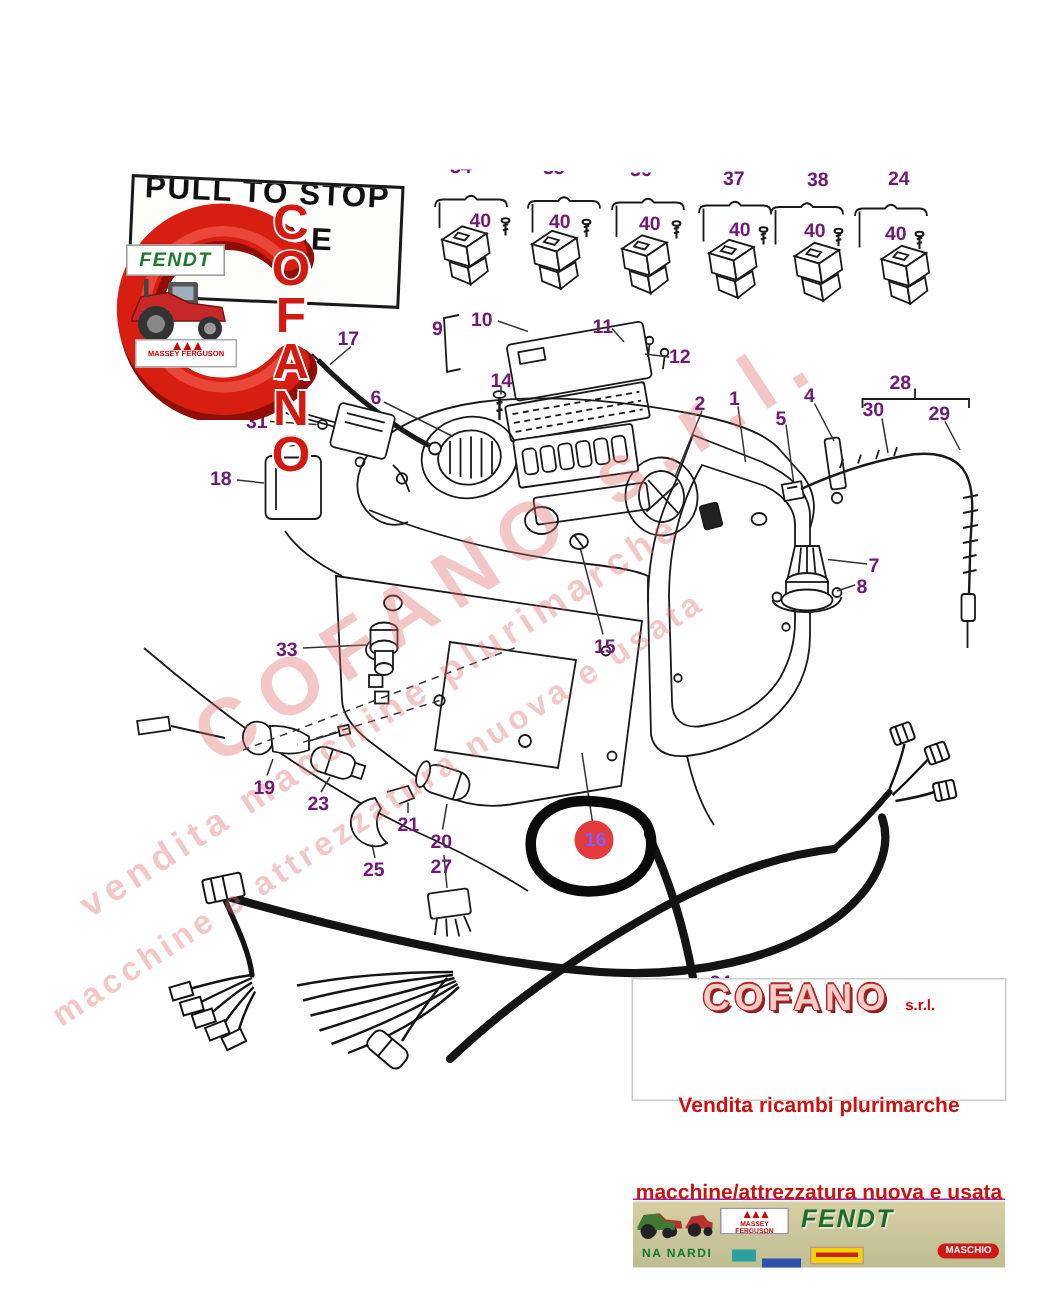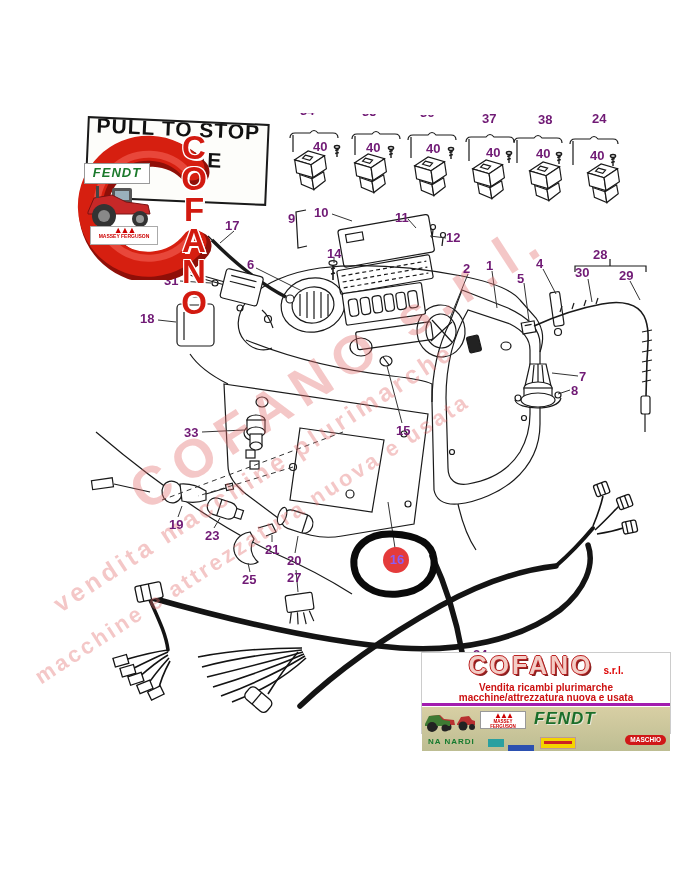--- a/index.html
+++ b/index.html
@@ -33,22 +33,22 @@
   #cofvert div{font-size:33px;font-weight:900;color:#d21a10;line-height:31px;
      text-shadow:2px 2px 0 #fff,-1px -1px 0 #fff,1px -1px 0 #fff,-1px 1px 0 #fff;}
   #hl16{position:absolute;left:385px;top:552px;width:24px;z-index:45;text-align:center;
         font-size:13px;font-weight:900;color:#8b5cf6;}
   #banner{position:absolute;left:421px;top:652px;width:248px;height:80px;z-index:60;
           background:#fff;border:1px solid #ccc;}
   #banner .title{text-align:center;font-size:25px;font-weight:900;letter-spacing:3px;
       color:#f3cdc6;line-height:24px;
       text-shadow:1px 0 #b22,-1px 0 #b22,0 1px #b22,0 -1px #b22,2px 2px 0 #822;}
   #banner .srl{font-size:10px;color:#d00;letter-spacing:0;text-shadow:none;font-weight:bold;}
-  #banner .tag{text-align:center;font-size:10px;font-weight:bold;color:#cc1111;line-height:10px;}
-  #banner .tag2{border-bottom:3px solid #a21caf;}
+  #banner .tag{text-align:center;font-size:14px;font-weight:bold;color:#cc1111;line-height:10px;margin-top:48px;}
+  #banner .tag2{border-bottom:1px solid #a21caf;}
   #brandrow{position:relative;height:44px;background:linear-gradient(#d8cfa4,#bdbd92);
             margin-top:1px;}
   #brandrow .mf{position:absolute;left:58px;top:4px;width:44px;height:16px;background:#fff;
      border:1px solid #999;text-align:center;}
   #brandrow .mf .tri{color:#c00;font-size:8px;line-height:7px;letter-spacing:-2px;}
   #brandrow .mf .txt{color:#c00;font-size:4.5px;font-weight:bold;line-height:5px;}
   #brandrow .fendt{position:absolute;left:112px;top:2px;font-size:17px;font-weight:900;
      font-style:italic;color:#1b6e2a;letter-spacing:1px;
      text-shadow:1px 1px 0 #e8e8d8;}
   #brandrow .nardi{position:absolute;left:6px;top:30px;font-size:8px;font-weight:900;

